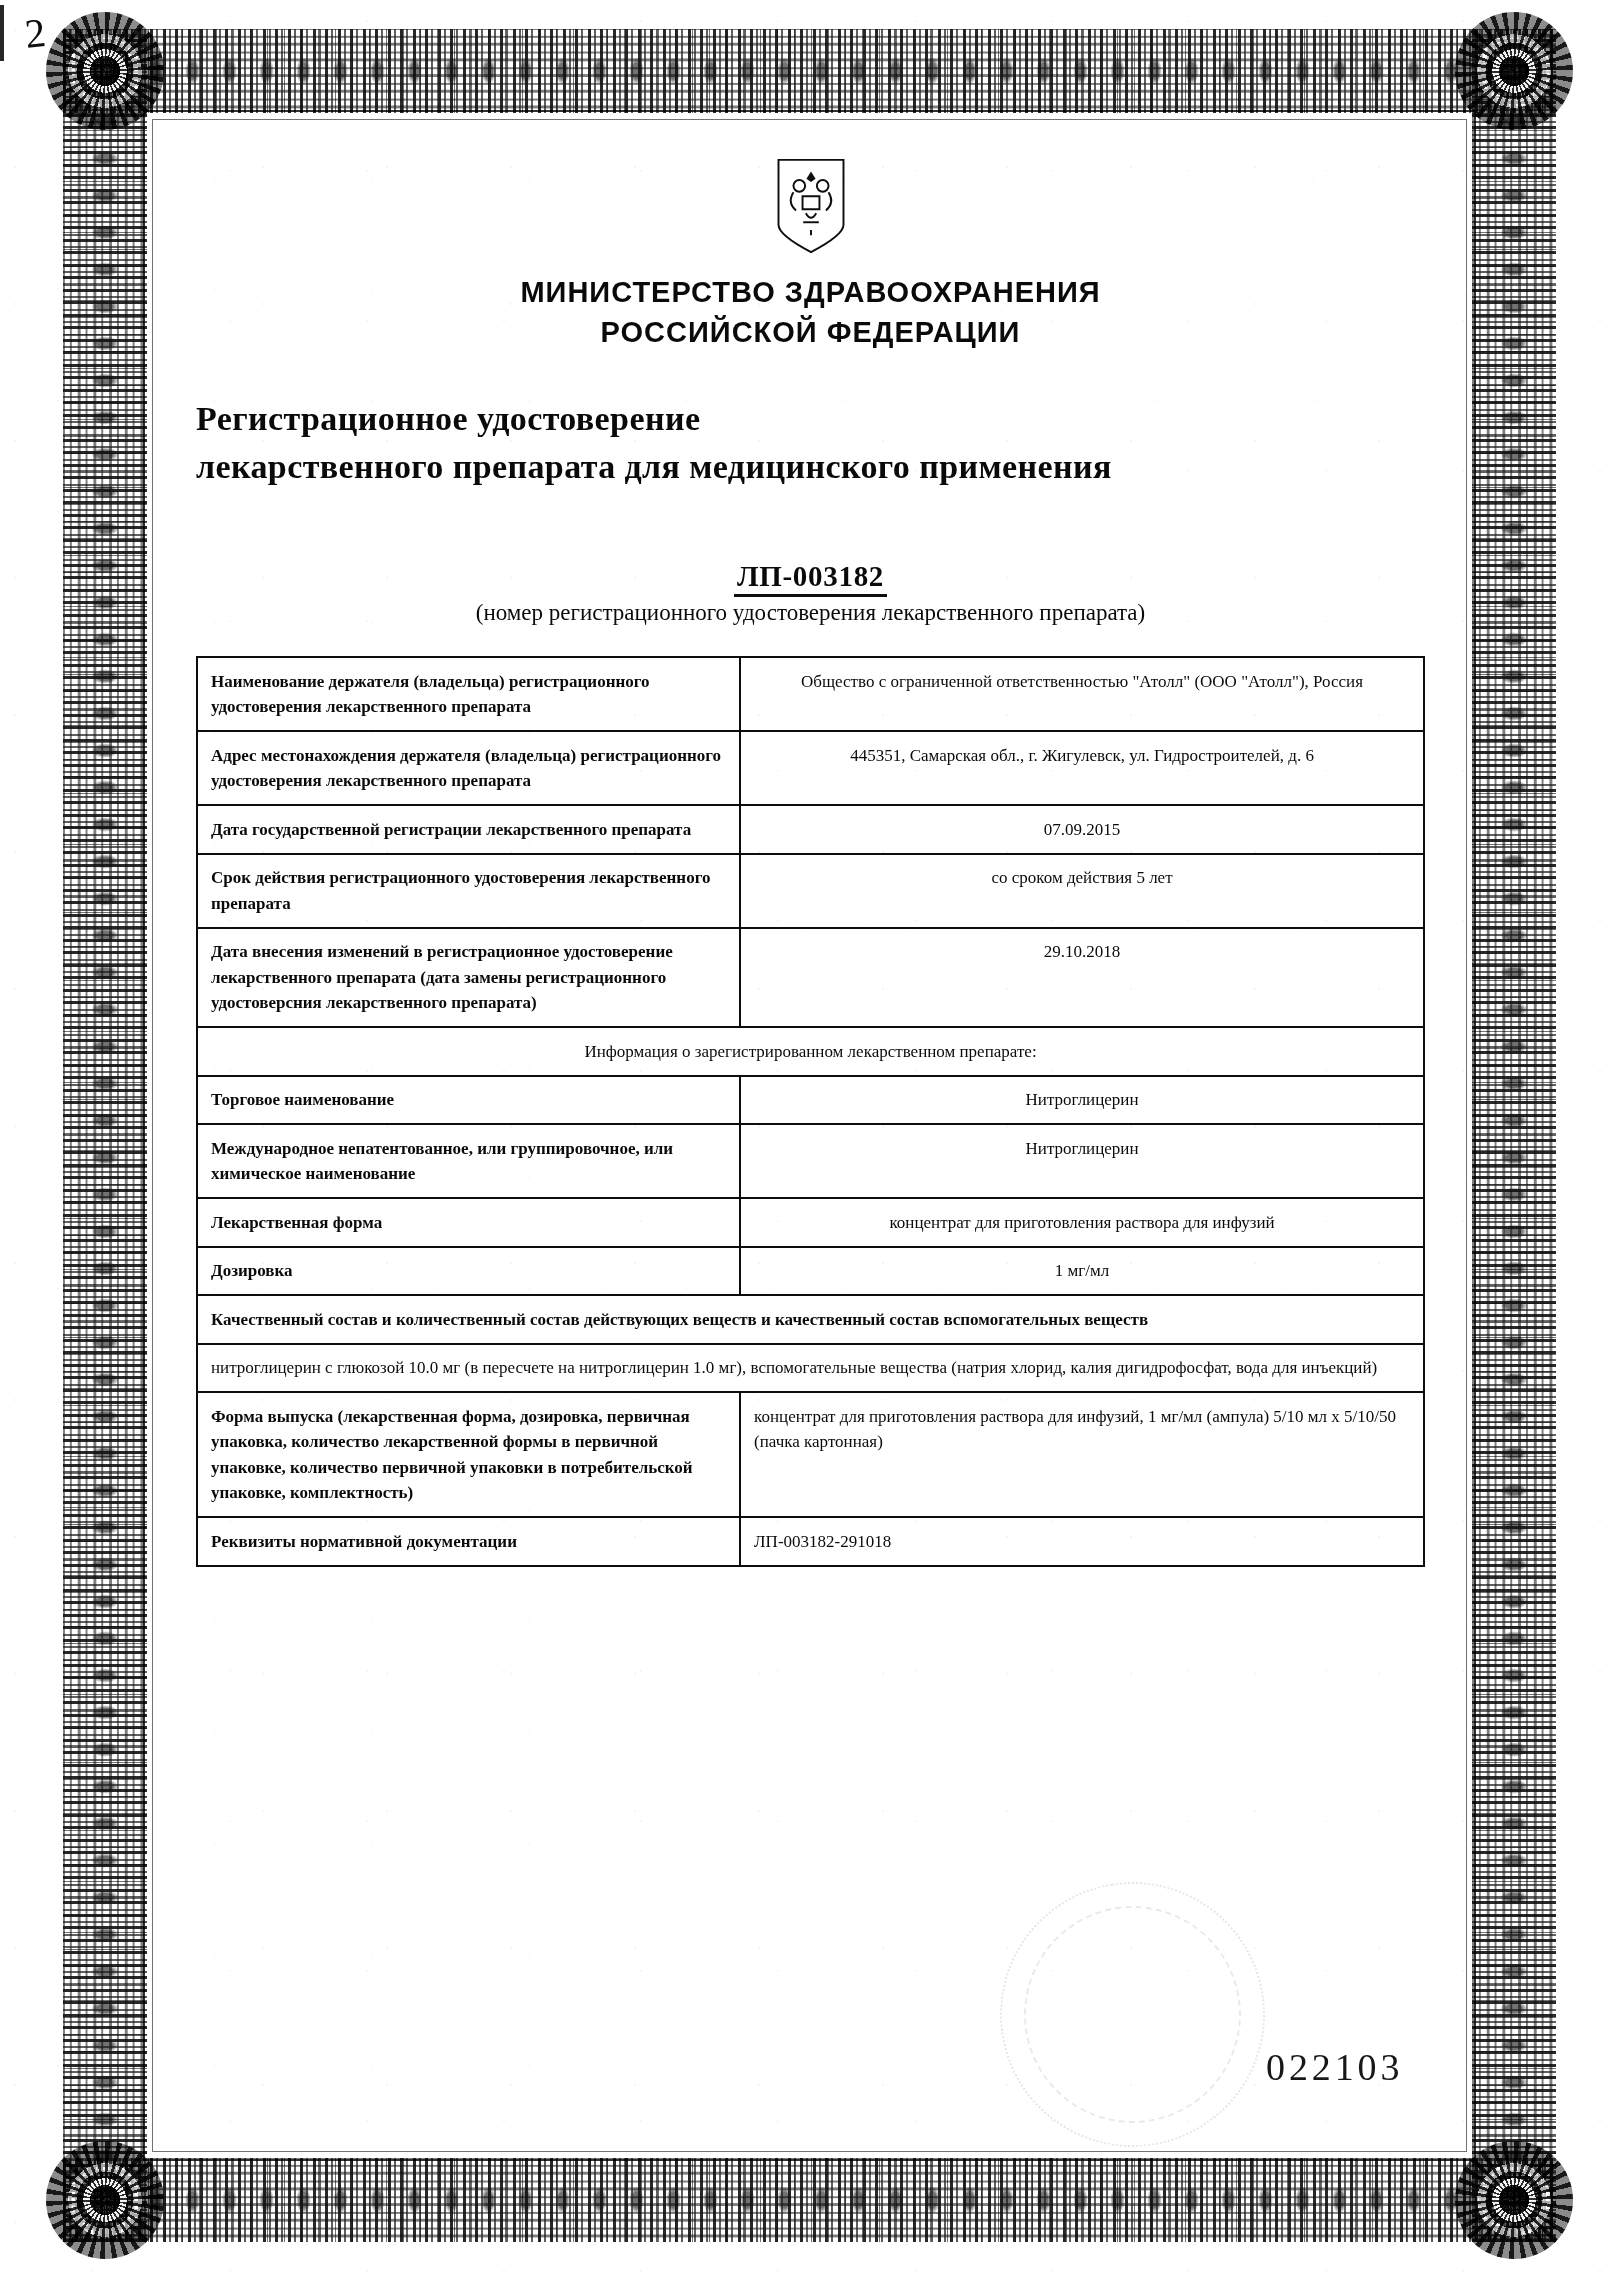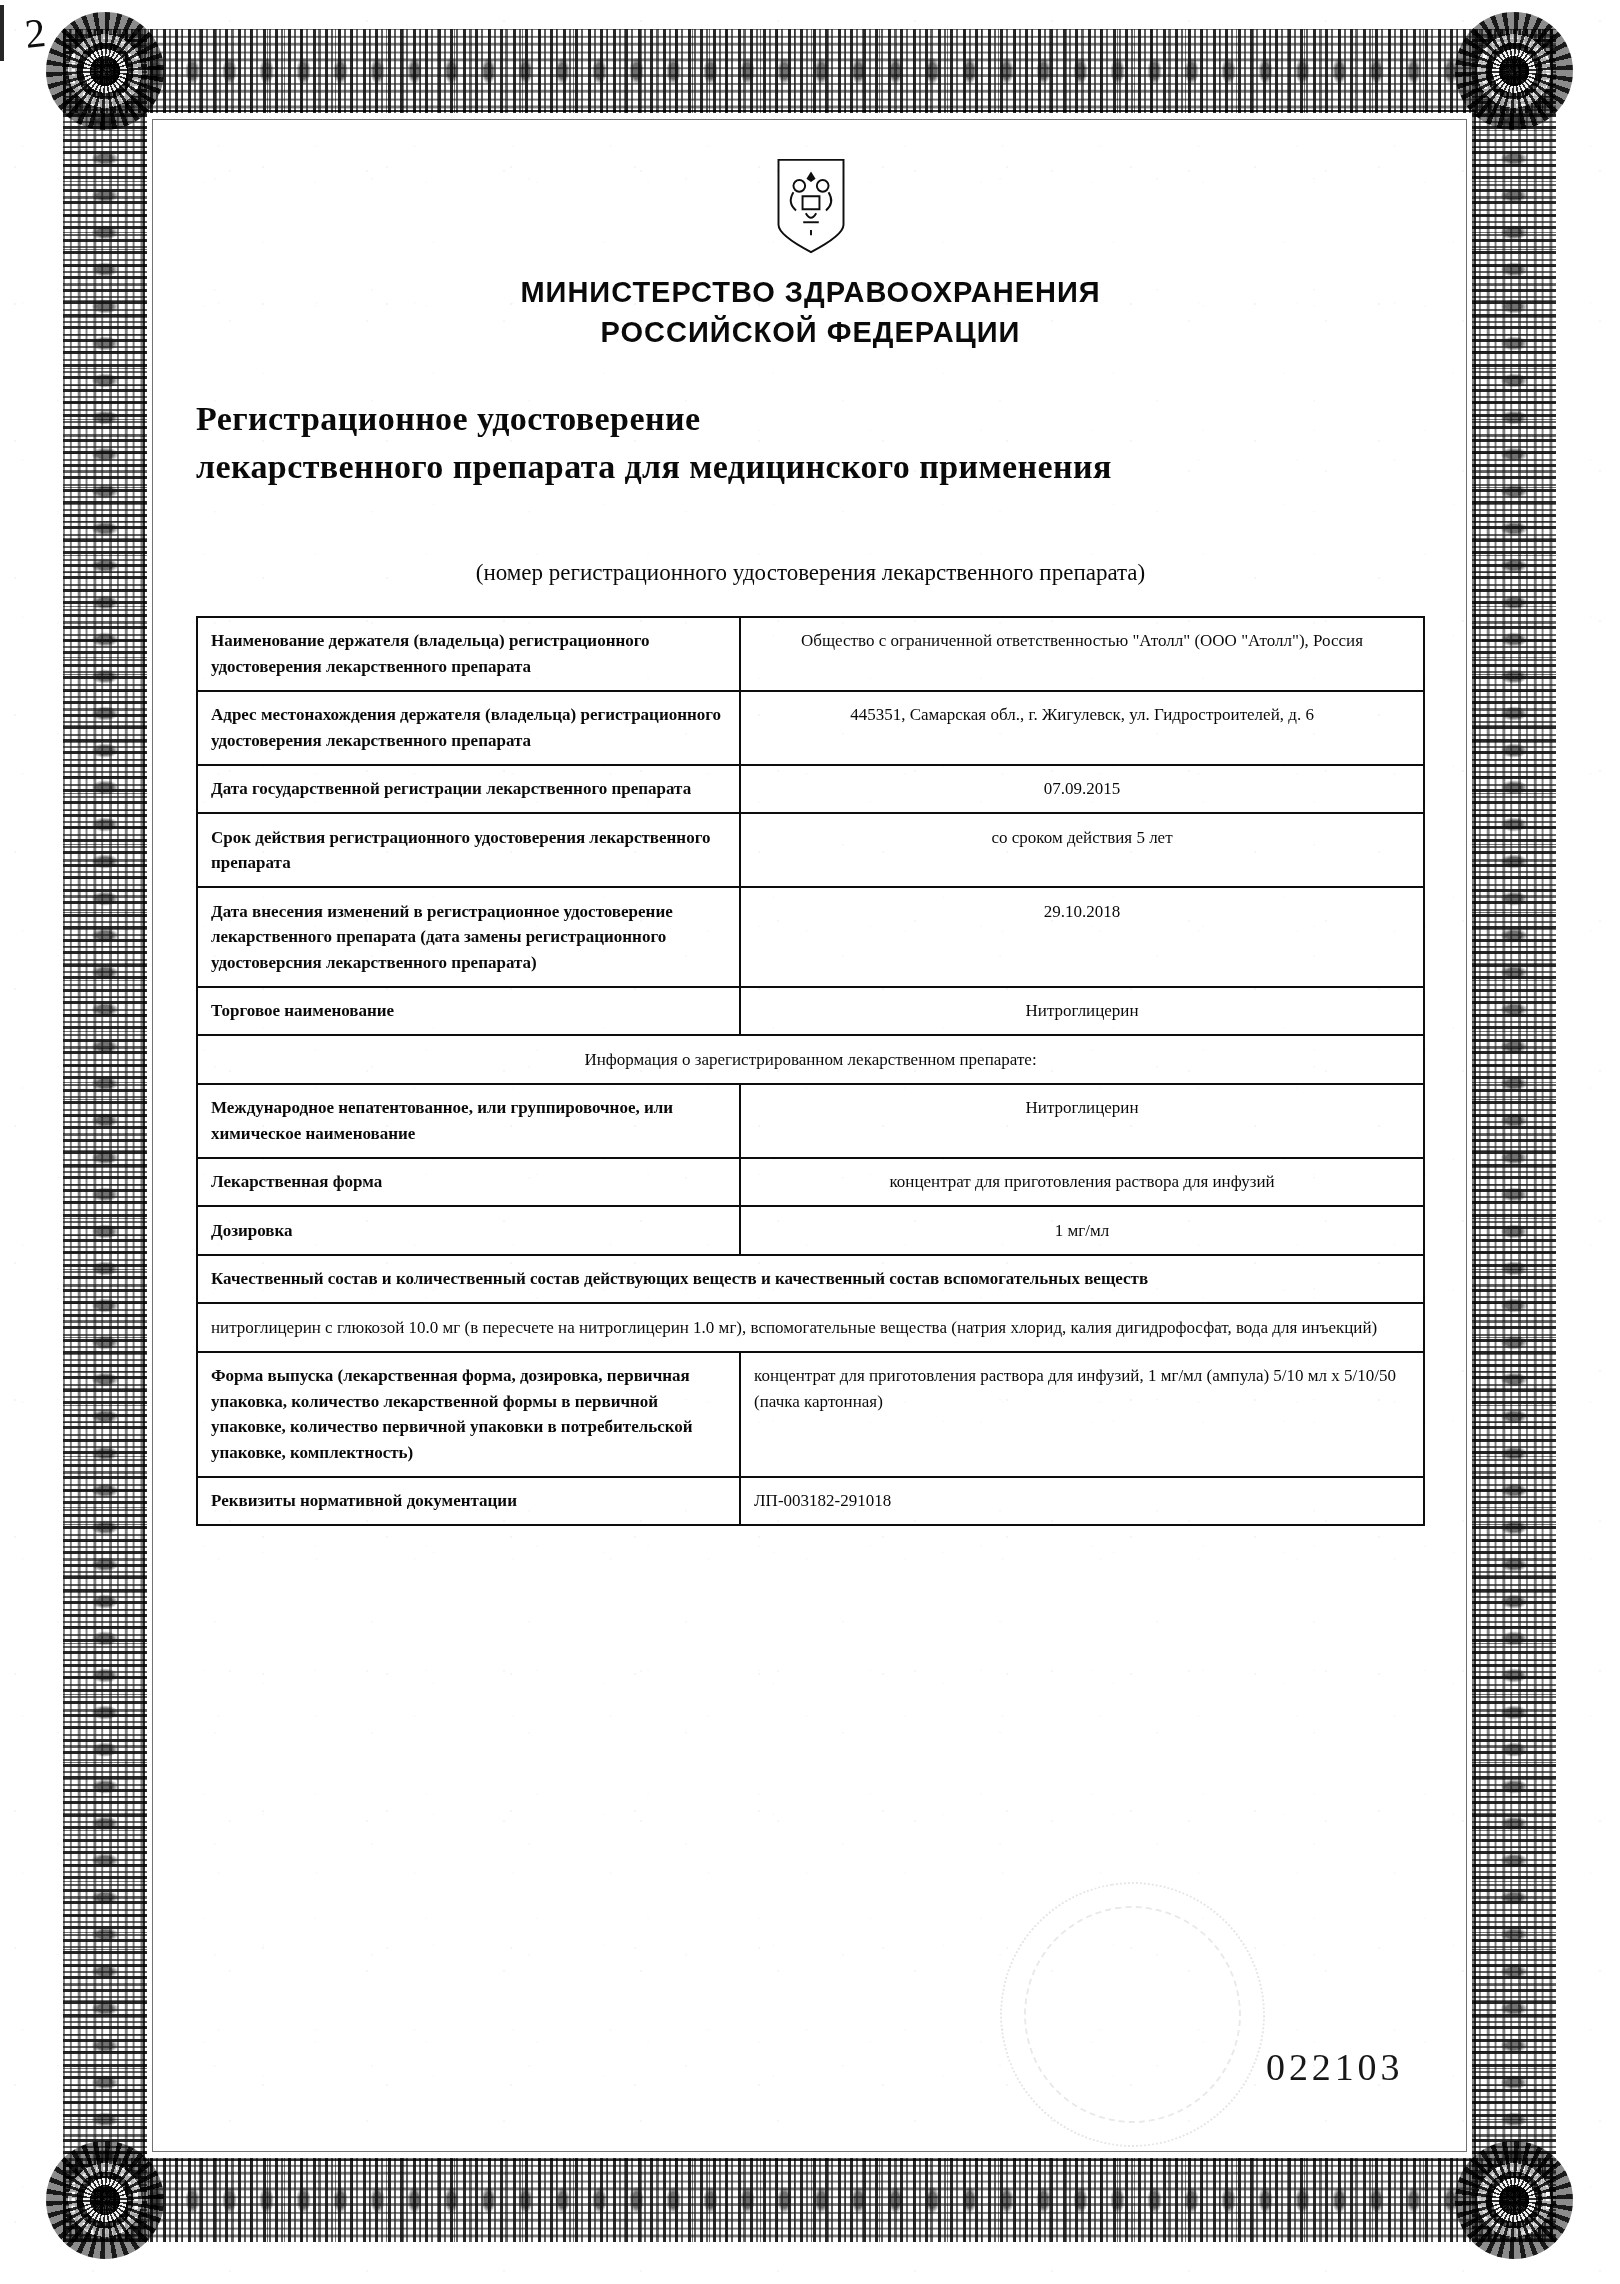--- a/index.html
+++ b/index.html
@@ -326,20 +326,23 @@
     <div class="ministry">
       <div>МИНИСТЕРСТВО ЗДРАВООХРАНЕНИЯ</div>
       <div>РОССИЙСКОЙ ФЕДЕРАЦИИ</div>
     </div>
 
     <div class="doc-title">
       <div>Регистрационное удостоверение</div>
       <div>лекарственного препарата для медицинского применения</div>
     </div>
 
+    <div class="reg-number">
+      <span>ЛП-003182</span>
+    </div>
     <div class="reg-caption">(номер регистрационного удостоверения лекарственного препарата)</div>
 
     <table class="reg-table">
       <tbody id="table-body">
           <tr>
             <td class="label">Наименование держателя (владельца) регистрационного удостоверения лекарственного препарата</td>
             <td class="value">Общество с ограниченной ответственностью "Атолл" (ООО "Атолл"), Россия</td>
           </tr>
           <tr>
             <td class="label">Адрес местонахождения держателя (владельца) регистрационного удостоверения лекарственного препарата</td>
@@ -351,25 +354,25 @@
           </tr>
           <tr>
             <td class="label">Срок действия регистрационного удостоверения лекарственного препарата</td>
             <td class="value">со сроком действия 5 лет</td>
           </tr>
           <tr>
             <td class="label">Дата внесения изменений в регистрационное удостоверение лекарственного препарата (дата замены регистрационного удостоверсния лекарственного препарата)</td>
             <td class="value">29.10.2018</td>
           </tr>
           <tr>
+            <td colspan="2" class="section">Информация о зарегистрированном лекарственном препарате:</td>
+          </tr>
+          <tr>
             <td class="label">Торговое наименование</td>
             <td class="value">Нитроглицерин</td>
-          </tr>
-          <tr>
-            <td colspan="2" class="section">Информация о зарегистрированном лекарственном препарате:</td>
           </tr>
           <tr>
             <td class="label">Международное непатентованное, или группировочное, или химическое наименование</td>
             <td class="value">Нитроглицерин</td>
           </tr>
           <tr>
             <td class="label">Лекарственная форма</td>
             <td class="value">концентрат для приготовления раствора для инфузий</td>
           </tr>
           <tr>

